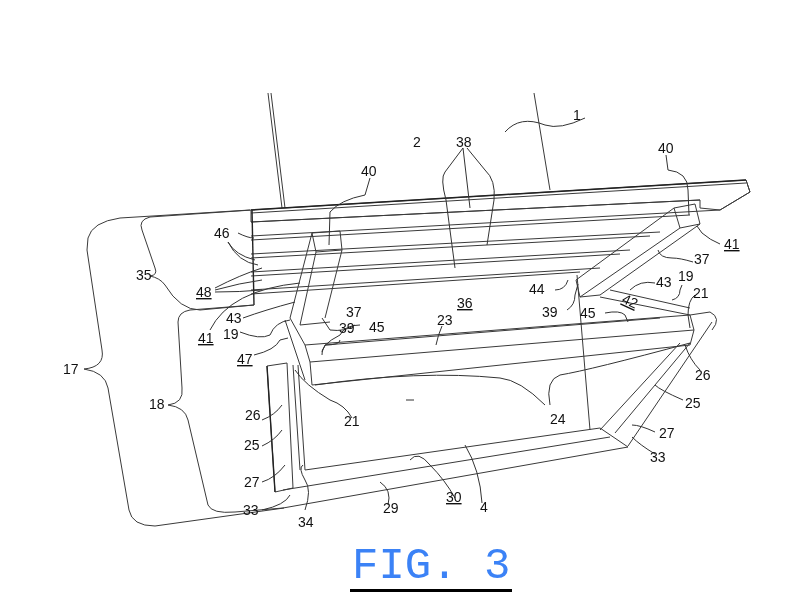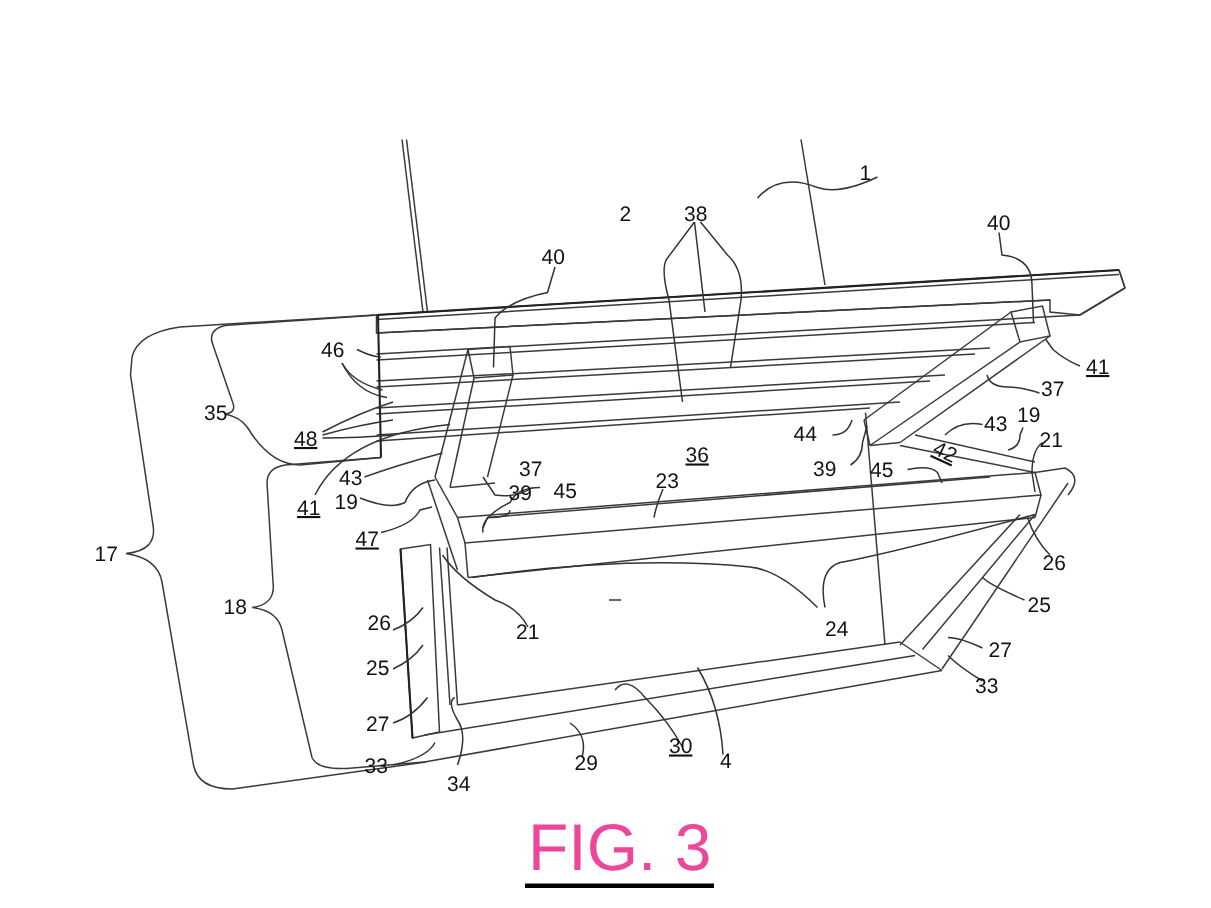--- a/index.html
+++ b/index.html
@@ -2,21 +2,21 @@
 <html><head>
 <meta charset="utf-8">
 <style>
   html, body { margin: 0; padding: 0; background: #ffffff; }
   body { width: 807px; height: 605px; position: relative; overflow: hidden; font-family: "Liberation Sans", sans-serif; }
   #fig { position: absolute; left: 0; top: 0; width: 807px; height: 605px; }
   .ln { stroke: #3a3a3a; stroke-width: 1; fill: none; }
   .ln2 { stroke: #222; stroke-width: 1.4; fill: none; }
   .ld { stroke: #333; stroke-width: 1; fill: none; }
   .lbl { font-family: "Liberation Sans", sans-serif; font-size: 14px; fill: #111; }
-  .cap { position: absolute; left: 350px; top: 543px; font-family: Liberation Sans, sans-serif; font-size: 44px; color: #ec4899; border-bottom: 3px solid #000; line-height: 46px; padding: 0 2px; }
+  .cap { position: absolute; left: 350px; top: 543px; font-family: Liberation Mono, monospace; font-size: 44px; color: #3b82f6; border-bottom: 3px solid #000; line-height: 46px; padding: 0 2px; }
 </style>
 </head>
 <body>
 
 <svg id="fig" viewBox="0 0 807 605" xmlns="http://www.w3.org/2000/svg">
 
   <g>
     <line class="ln" x1="268" y1="93" x2="282" y2="208"></line>
     <line class="ln" x1="271" y1="93" x2="285" y2="208"></line>
   </g>

